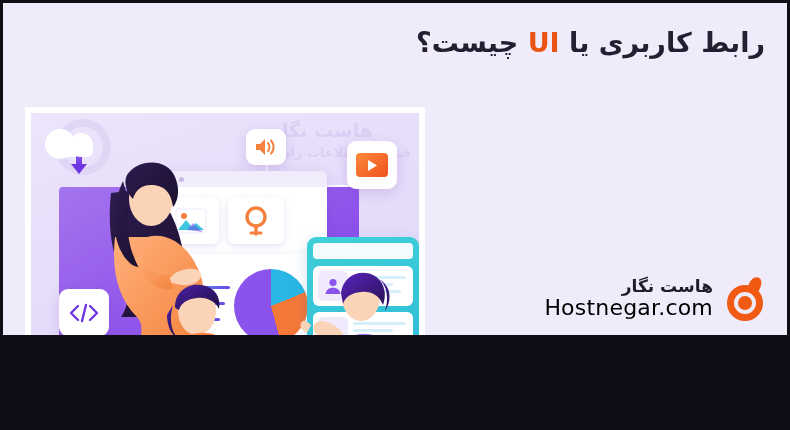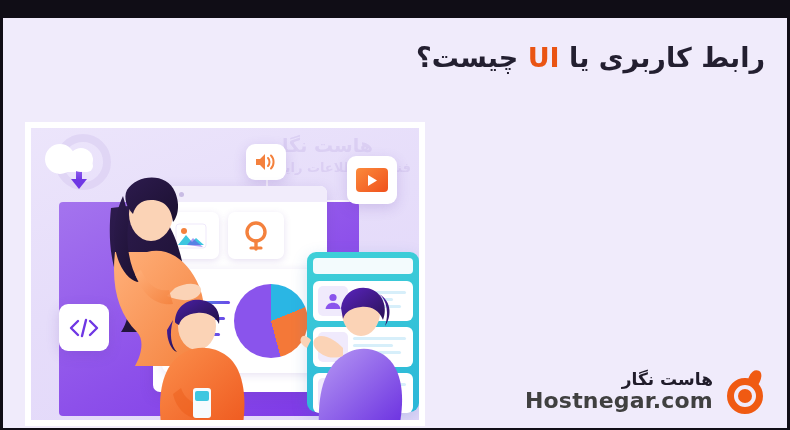--- a/index.html
+++ b/index.html
@@ -3,22 +3,22 @@
 <meta charset="utf-8">
 <style>
   * { margin:0; padding:0; box-sizing:border-box; }
   html,body { width:790px; height:430px; }
   body {
     font-family:"DejaVu Sans","Liberation Sans",sans-serif;
     background:#100d16;
     overflow:hidden;
   }
   #banner {
-    position:absolute; left:3px; top:18px;
-    width:784px; height:410px;
+    position:absolute; left:3px; top:3px;
+    width:784px; height:332px;
     background:#f0ebfb;
     overflow:hidden;
     padding-left:40px;
   }
 
   
   #headline {
     position:absolute; right:22px; top:18px;
     width:520px;
     text-align:right;
@@ -218,21 +218,21 @@
   
   #brand {
     position:absolute; right:18px; bottom:14px;
     display:flex; align-items:center; gap:12px;
   }
   #brand-text { text-align:right; line-height:1.12; }
   #brand-fa {
     font-size:17px; font-weight:700; color:#201c2a; direction:rtl;
   }
   #brand-en {
-    font-size:22px; font-weight:700; color:#404040; letter-spacing:.2px;
+    font-size:22px; font-weight:400; color:#000000; letter-spacing:.2px;
   }
   .logo-mark { position:relative; width:44px; height:44px; flex:none; }
   .logo-ring {
     position:absolute; left:2px; top:8px;
     width:36px;height:36px;border-radius:50%;
     border:7px solid #f05a12;
   }
   .logo-dot {
     position:absolute;left:13px;top:19px;
     width:14px;height:14px;border-radius:50%;background:#f05a12;

